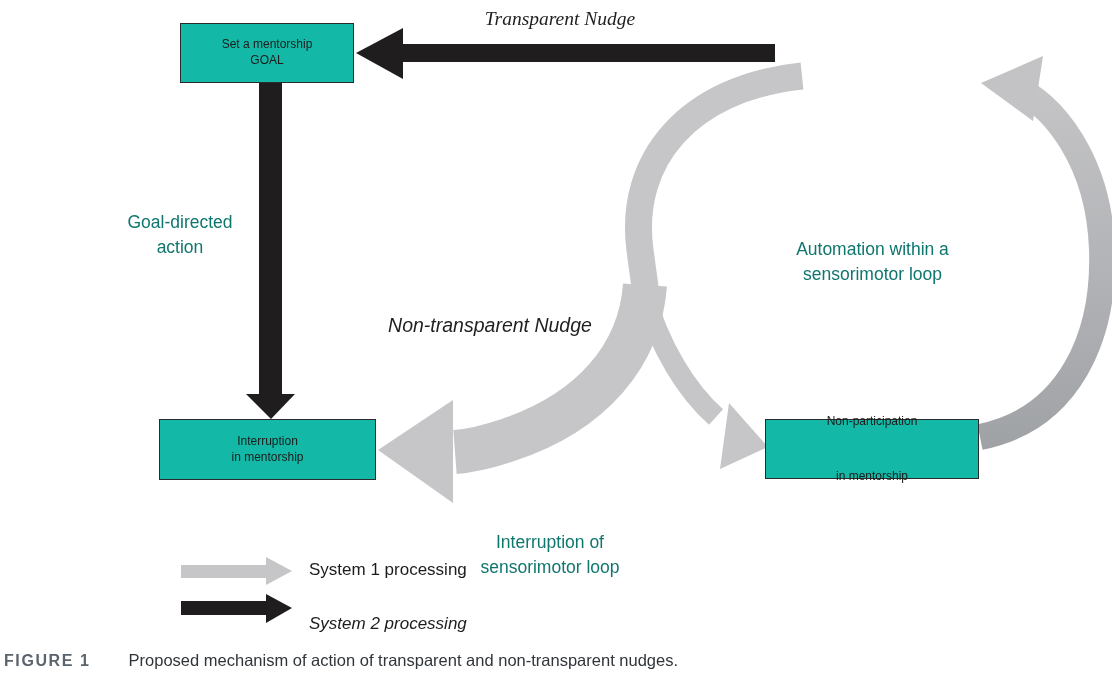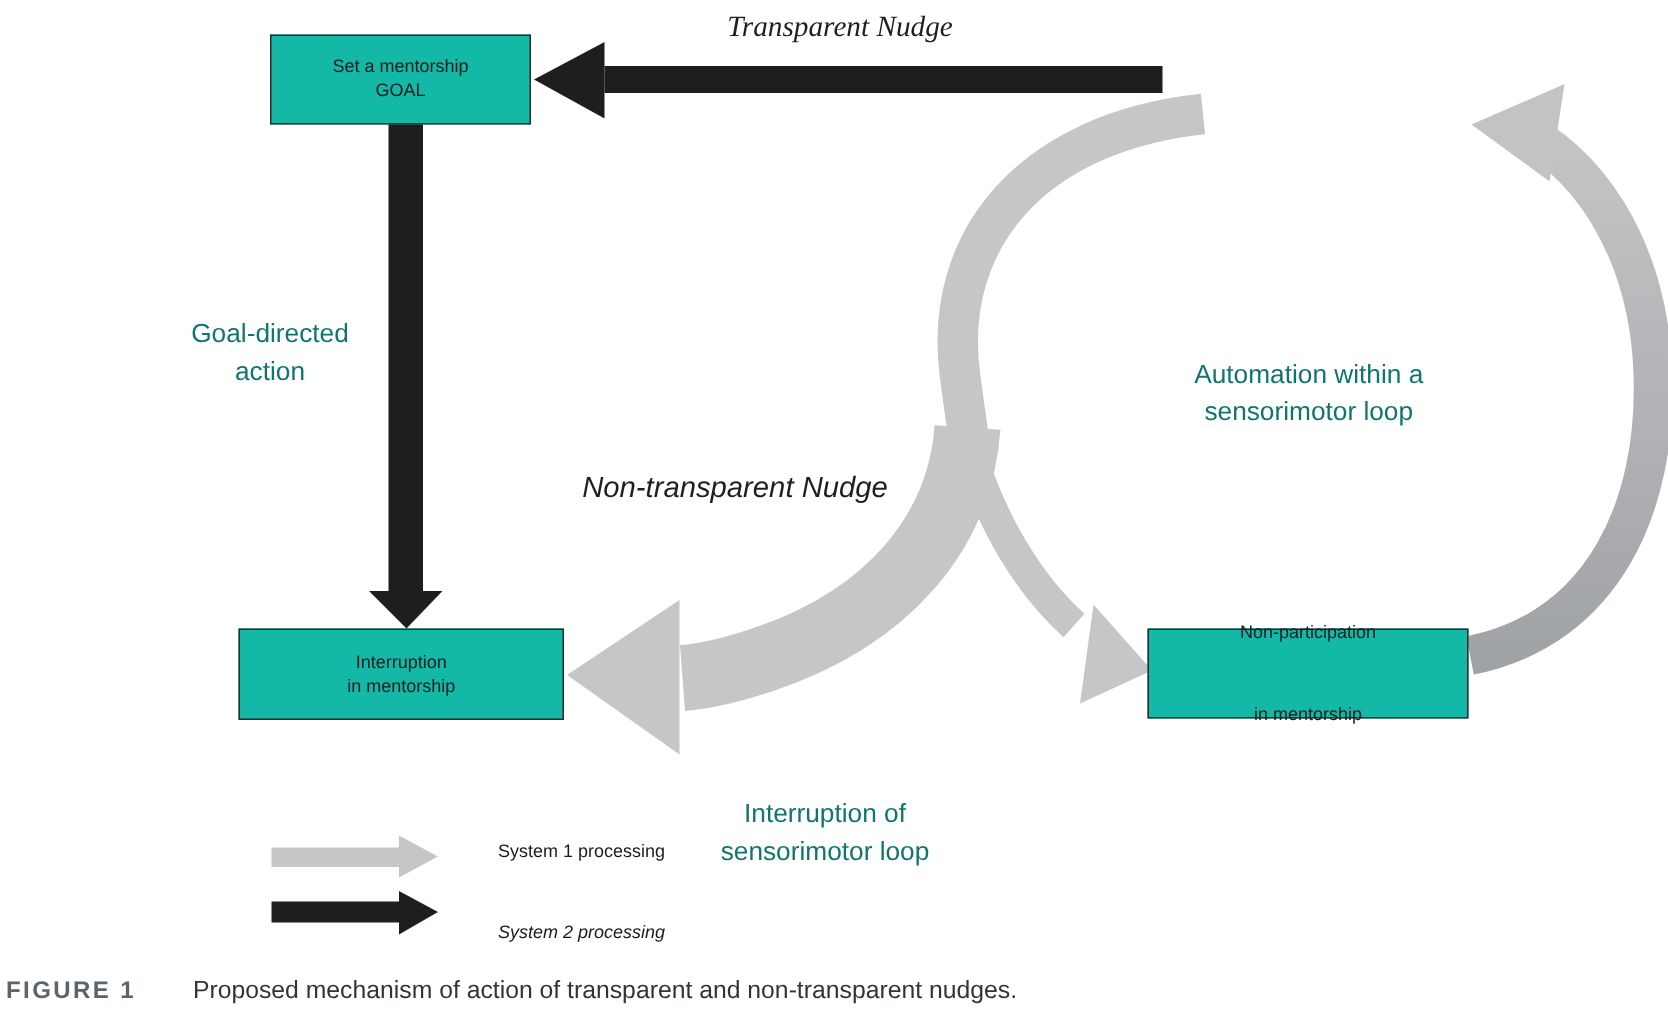--- a/index.html
+++ b/index.html
@@ -13,21 +13,21 @@
     display:flex;flex-direction:column;align-items:center;justify-content:center;
     text-align:center;font-size:12px;line-height:1.32;color:#1c1c1c;
   }
   .dbox span{display:block;}
   .dlabel{
     position:absolute;text-align:center;font-size:17.5px;line-height:1.42;
     color:#0f766e;
   }
   .dlabel span{display:block;}
   .nudge-label{font-style:italic;font-size:19.5px;color:#1f1f1f;}
-  .legend-label{position:absolute;font-size:12px;color:#1c1c1c;text-align:left;margin-left:23px;}
+  .legend-label{position:absolute;font-size:17px;color:#1c1c1c;text-align:left;}
   #caption{position:absolute;left:4px;top:651px;display:flex;align-items:baseline;}
   #caption .tag{font-weight:bold;font-size:16px;letter-spacing:1.6px;color:#5b646c;}
   #caption .txt{margin-left:38px;font-size:16.5px;color:#30353a;}
   .s1-fill{fill:#c6c6c8;}
   .s1-stroke{stroke:#c6c6c8;fill:none;}
   .s2-fill{fill:#201d1e;}
 </style>
 </head>
 <body>
 

